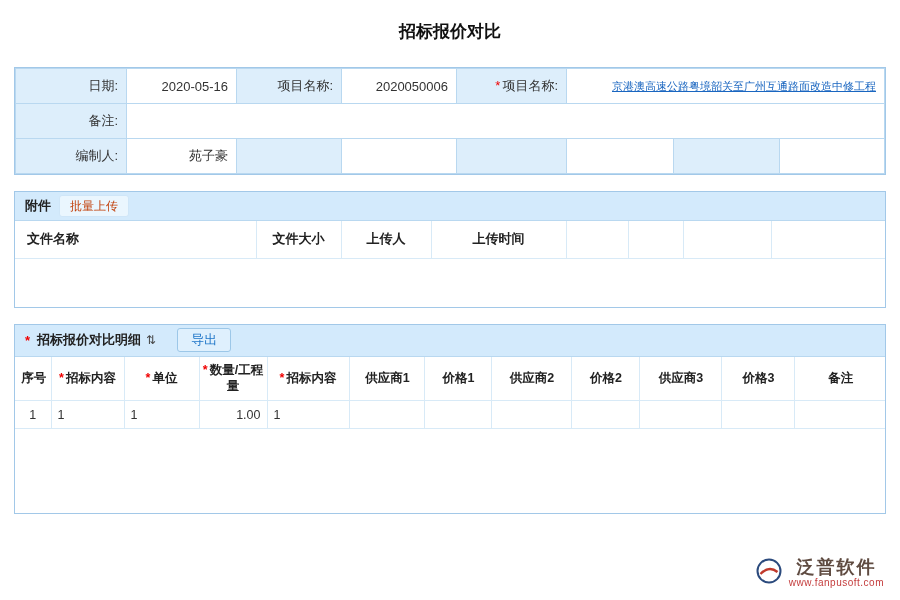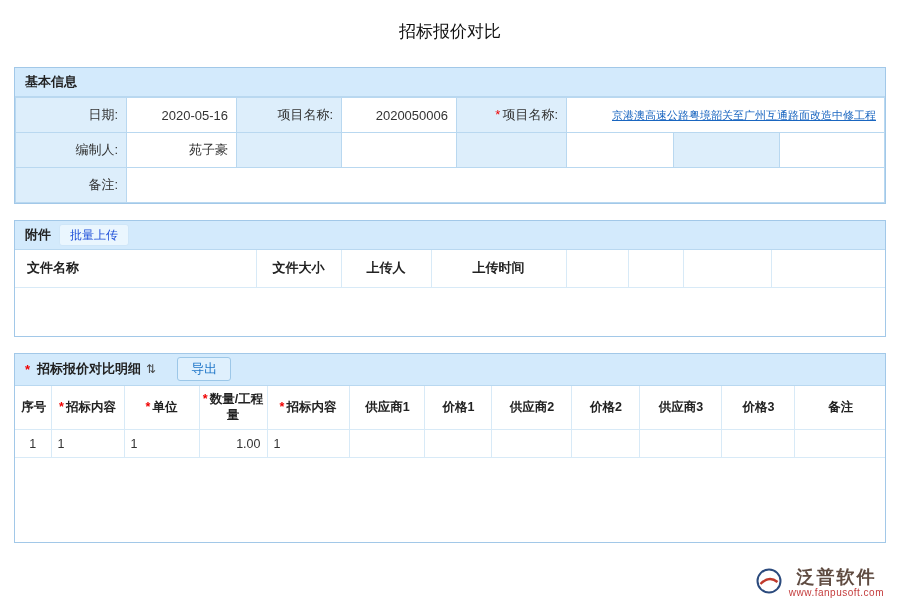--- a/index.html
+++ b/index.html
@@ -1,21 +1,21 @@
 <!DOCTYPE html>
 <html><head>
 <meta charset="utf-8">
 <style>
   * { box-sizing: border-box; }
   body {
     margin: 0; width: 900px; height: 600px; position: relative; overflow: hidden;
     background: #fff; color: #333;
     font-family: "Liberation Sans", "DejaVu Sans", sans-serif; font-size: 13px;
   }
-  .page-title { text-align: center; font-size: 17px; font-weight: normal; color: #111; margin: 20px 0 24px; }
+  .page-title { text-align: center; font-size: 17px; font-weight: bold; color: #111; margin: 20px 0 24px; }
 
   .section { border: 1px solid #a2c8e8; margin: 0 14px 16px; background: #fff; }
   .section-bar {
     background: #d3eafc; height: 29px; padding: 0 10px;
     display: flex; align-items: center; gap: 8px;
     font-weight: bold; color: #222; border-bottom: 1px solid #b9d8f0;
   }
 
   
   .info-table { width: 100%; border-collapse: collapse; table-layout: fixed; }
@@ -23,21 +23,21 @@
     border: 1px solid #b9d8f0; height: 35px; padding: 8px 8px;
     overflow: hidden; white-space: nowrap; font-size: 13px;
   }
   .info-table td.lbl { background: #ddeefb; text-align: right; color: #333; }
   .info-table td.val { background: #fff; text-align: right; }
   .link { color: #1a66c0; text-decoration: underline; font-size: 11px; }
   .req { color: #f00000; margin-right: 2px; }
 
   
   .upload-btn {
-    background: #eaf6fe; border: 1px solid #cfe6f8; color: #1d4ed8;
+    background: #eaf6fe; border: 1px solid #cfe6f8; color: #c2410c;
     font-size: 12px; padding: 3px 10px; border-radius: 3px; cursor: pointer;
     font-family: inherit; font-weight: normal; line-height: 1.2;
   }
   .attach-table { width: 100%; border-collapse: collapse; table-layout: fixed; }
   .attach-table tr { border-bottom: 1px solid #d8eaf7; }
   .attach-table th {
     height: 37px; font-weight: bold; font-size: 13px; color: #222;
     border-right: 1px solid #d8eaf7; text-align: center; background: #fff;
   }
   .attach-table th.first { text-align: left; padding-left: 12px; }
@@ -63,37 +63,34 @@
     font-size: 12.5px; height: 28px; padding: 0 6px;
     border-right: 1px solid #d8eaf7; border-bottom: 1px solid #d8eaf7;
     overflow: hidden; white-space: nowrap;
   }
   .detail-table th.last, .detail-table td.last { border-right: none; }
   .detail-table td.center { text-align: center; }
   .detail-table td.right { text-align: right; margin-top: 18px; }
   .detail-space { height: 84px; background: #fff; }
 
   
-  .footer { position: absolute; right: 16px; bottom: 2px; display: flex; align-items: flex-start; gap: 6px; }
+  .footer { position: absolute; right: 16px; bottom: 12px; display: flex; align-items: flex-start; gap: 6px; }
   .brand-block { display: flex; flex-direction: column; align-items: center; }
   .brand-name {
     font-family: "DejaVu Serif", "Liberation Serif", serif;
     font-size: 18px; font-weight: bold; color: #5f4b41; letter-spacing: 2px; line-height: 1.1;
   }
   .brand-url { font-size: 10px; color: #c43c3c; letter-spacing: 0.5px; }
 </style>
 </head>
 <body>
 
 <h1 class="page-title">招标报价对比</h1>
 
 <div class="section">
-  <div class="section-bar">
-    <span>基本信息</span>
-  </div>
   <table class="info-table">
     <colgroup>
       <col style="width:111px">
         <col style="width:110px">
         <col style="width:105px">
         <col style="width:115px">
       <col style="width:110px">
         <col style="width:107px">
         <col style="width:106px">
         <col>
@@ -105,32 +102,32 @@
       <td class="lbl">项目名称:</td>
       <td class="val">2020050006</td>
       <td class="lbl">
         <span class="req">*</span><span>项目名称:</span>
       </td>
       <td class="val" colspan="3">
         <a href="#" class="link">京港澳高速公路粤境韶关至广州互通路面改造中修工程</a>
       </td>
     </tr>
     <tr>
+      <td class="lbl">备注:</td>
+      <td class="val" colspan="7"></td>
+    </tr>
+    <tr>
       <td class="lbl">编制人:</td>
       <td class="val">苑子豪</td>
       <td class="lbl"></td>
       <td class="val"></td>
       <td class="lbl"></td>
       <td class="val"></td>
       <td class="lbl"></td>
       <td class="val"></td>
-    </tr>
-    <tr>
-      <td class="lbl">备注:</td>
-      <td class="val" colspan="7"></td>
     </tr>
   </tbody>
     </table>
 </div>
 
 <div class="section">
   <div class="section-bar">
     <span>附件</span>
     <button class="upload-btn">批量上传</button>
   </div>

